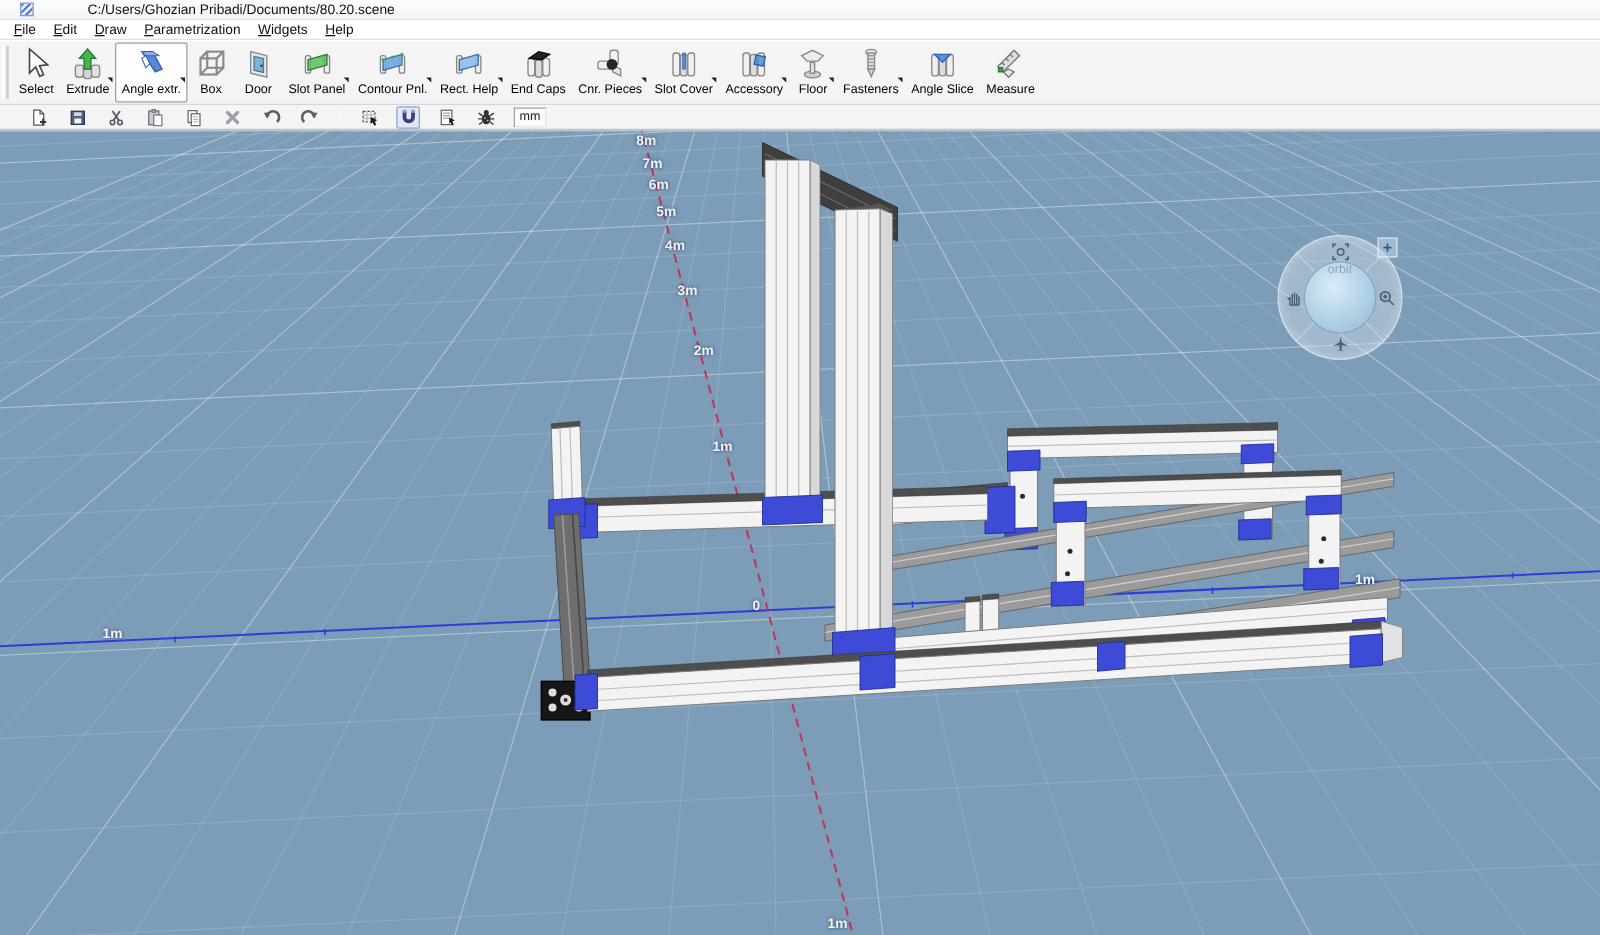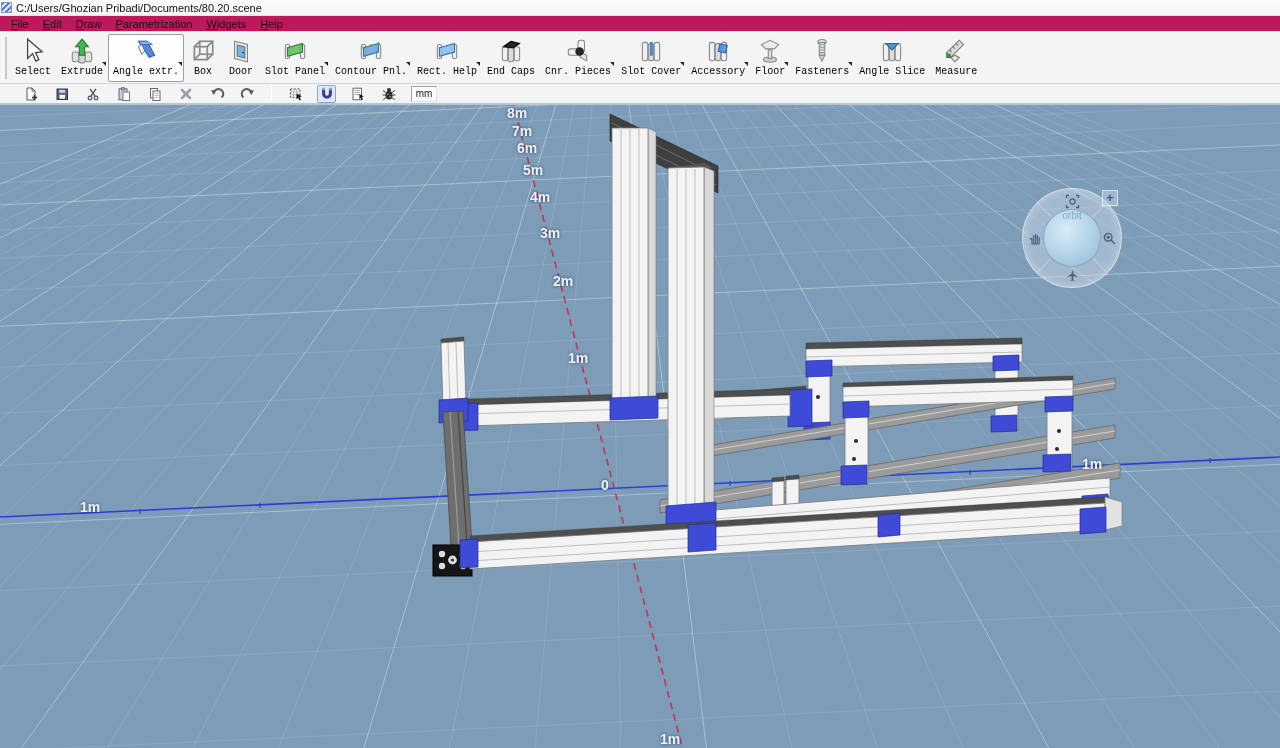--- a/index.html
+++ b/index.html
@@ -1,60 +1,60 @@
 <!DOCTYPE html>
 <html><head>
 <meta charset="utf-8">
 <style>
   * { margin:0; padding:0; box-sizing:border-box; }
   html,body { width:1280px; height:748px; overflow:hidden;
     font-family:"Liberation Sans", sans-serif; background:#e9e9e9; }
 
   
   .titlebar { height:16px; background:linear-gradient(#fdfdfd,#f2f5f9);
-    display:flex; align-items:center; padding-left:1px; border-bottom:1px solid #e3e3e3; }
+    display:flex; align-items:center; padding-left:16px; border-bottom:1px solid #e3e3e3;gap:39px; }
   .win-icon { width:11px; height:11px; margin-right:4px;
     background:repeating-linear-gradient(135deg,#5a7fd6 0 2px,#dfe8ff 2px 4px);
     border:1px solid #8899bb; }
   .win-title { font-size:11px; color:#111; white-space:nowrap; }
 
   
-  .menubar { height:16px; background:#be185d; display:flex; align-items:center;
+  .menubar { height:16px; background:#ffffff; display:flex; align-items:center;
     padding-left:4px; border-bottom:1px solid #e0e0e0; }
   .menu-item { display:inline-block; font-size:11px; color:#111; padding:1px 7px; cursor:default; }
   .menu-item::first-letter { text-decoration:underline; }
 
   
   .toolbar { height:52px; background:#f4f4f4; border-top:1px solid #fff;
     border-bottom:1px solid #d6d6d6; display:flex; align-items:stretch; padding:1px 0; }
   .grip { width:5px; margin:3px 3px 3px 2px; border-left:1px solid #fff;
     border-right:2px solid #c9c9c9; }
   .tb-btn { display:flex; flex-direction:column; align-items:center; justify-content:flex-start;
-    padding:2px 4px 1px 4px; border:1px solid transparent; border-radius:2px; position:relative; cursor:default;font-family:Liberation Mono, monospace; }
+    padding:2px 4px 1px 4px; border:1px solid transparent; border-radius:2px; position:relative; cursor:default; }
   .tb-btn.selected { background:#fdfdfd; border:1px solid #9e9e9e; }
   .tb-ic { width:28px; height:28px; position:relative; }
   .tb-lbl { font-size:10px; color:#000; white-space:nowrap; margin-top:1px; }
   .dd { position:absolute; right:1px; top:27px; width:0; height:0;
     border-left:4px solid transparent; border-top:4px solid #222; }
 
   
   .quickbar { height:21px; background:#f4f4f4; border-bottom:2px solid #b9c6d2;
     display:flex; align-items:center; padding:1px 0;gap:10px; }
   .qb-btn { width:19px; height:18px; display:flex; align-items:center; justify-content:center;
     border:1px solid transparent; border-radius:2px; margin:0 1px; cursor:default; }
   .qb-btn.toggled { background:#dde9f7; border-color:#89a8cc; }
   .qb-sep { width:1px; height:15px; background:#c7c7c7; border-right:1px solid #fff; margin:0 3px; }
   .unit-box { width:26px; height:16px; margin-left:2px; background:#fbfbfb;
     border:1px solid #9aa4ae; border-right-color:#dfe3e7; border-bottom-color:#dfe3e7;
     font-size:10px; color:#222; display:flex; align-items:center; justify-content:center; }
 
   
   .viewport { position:relative; width:1280px; height:643px; background:#7d9cb8; overflow:hidden; }
   .viewport svg.scene { position:absolute; left:0; top:0; }
-  .axl { position:absolute; transform:translate(-50%,-50%); font-size:14px; font-weight:bold;
+  .axl { position:absolute; transform:translate(-50%,-50%); font-size:11px; font-weight:bold;
     color:#eef3fa; text-shadow:0 0 3px rgba(30,50,80,.85); pointer-events:none; }
 
   .beam { fill:#f3f3f3; stroke:#7a7a7a; stroke-width:0.8; }
   .beamside { fill:#d8d8d8; stroke:#7a7a7a; stroke-width:0.6; }
   .darkstrip { fill:#4e4e4e; stroke:#333; stroke-width:0.4; }
   .darkbeam { fill:#3f3f3f; stroke:#222; stroke-width:0.6; }
   .conn { fill:#3d4bd6; stroke:#1f2b96; stroke-width:0.7; }
   .groove { stroke:#bdbdbd; stroke-width:1; fill:none; }
   .grayrail { fill:#9b9b9b; stroke:#5f5f5f; stroke-width:0.7; }
 

